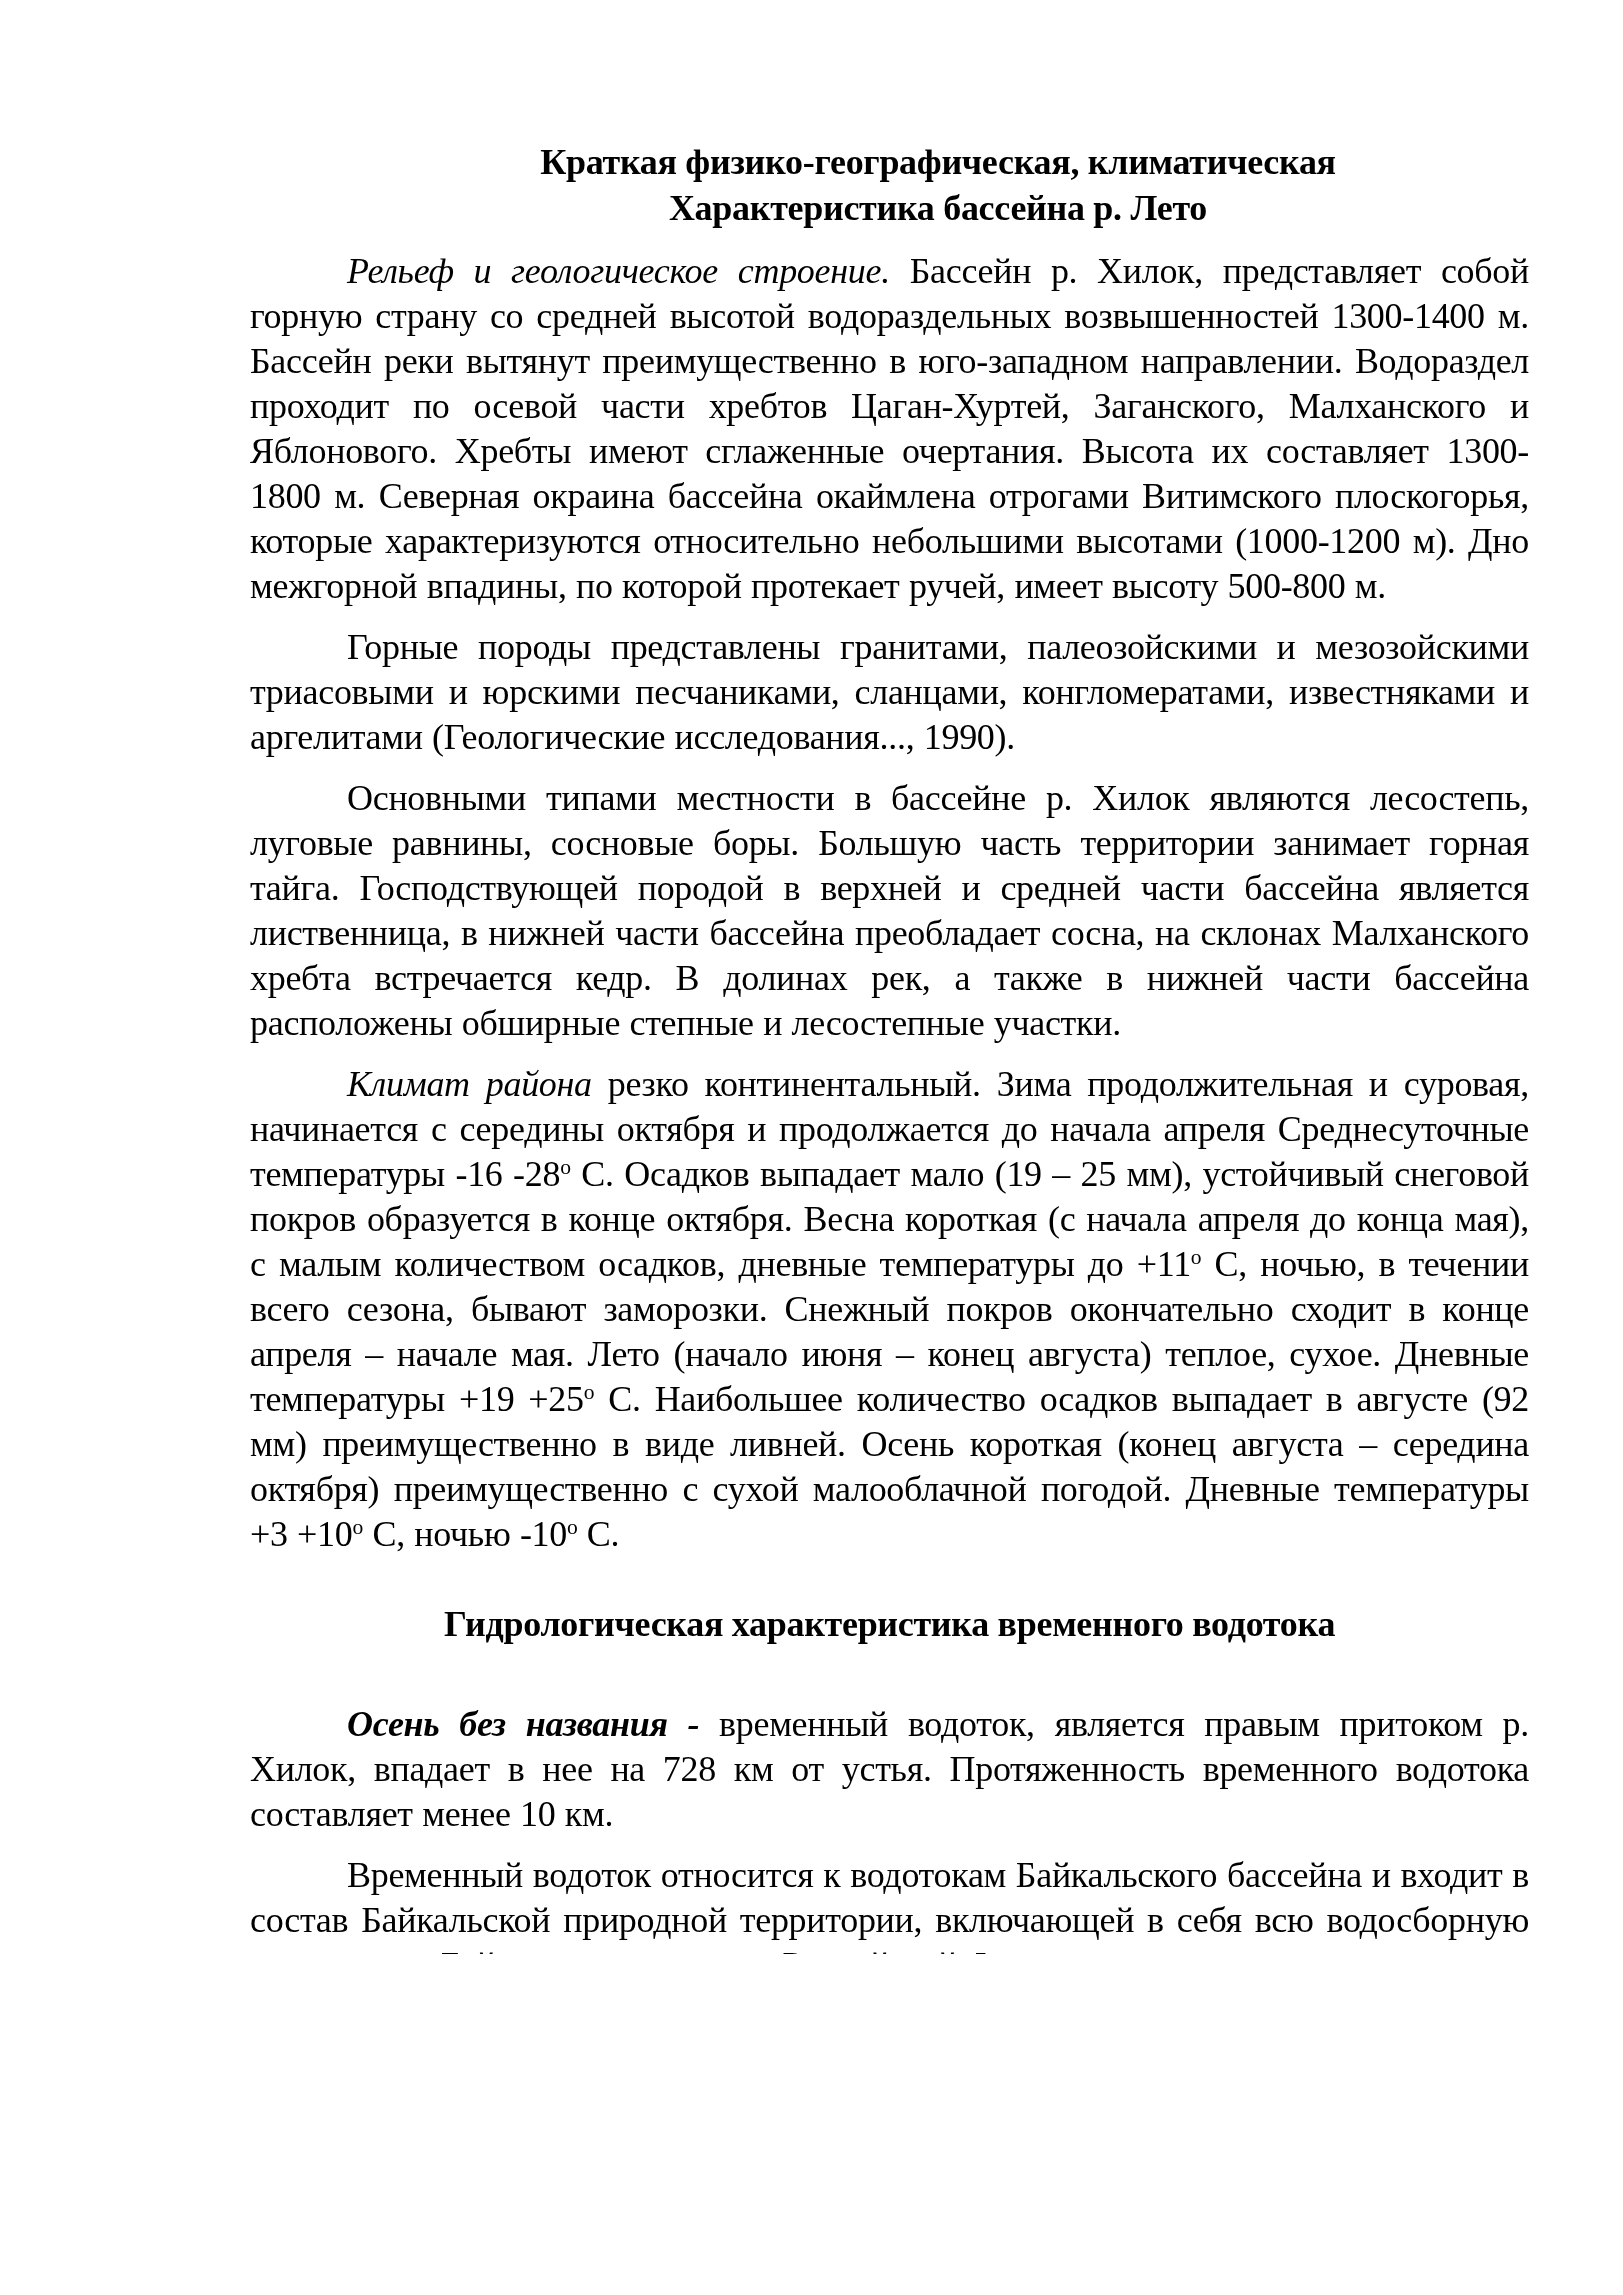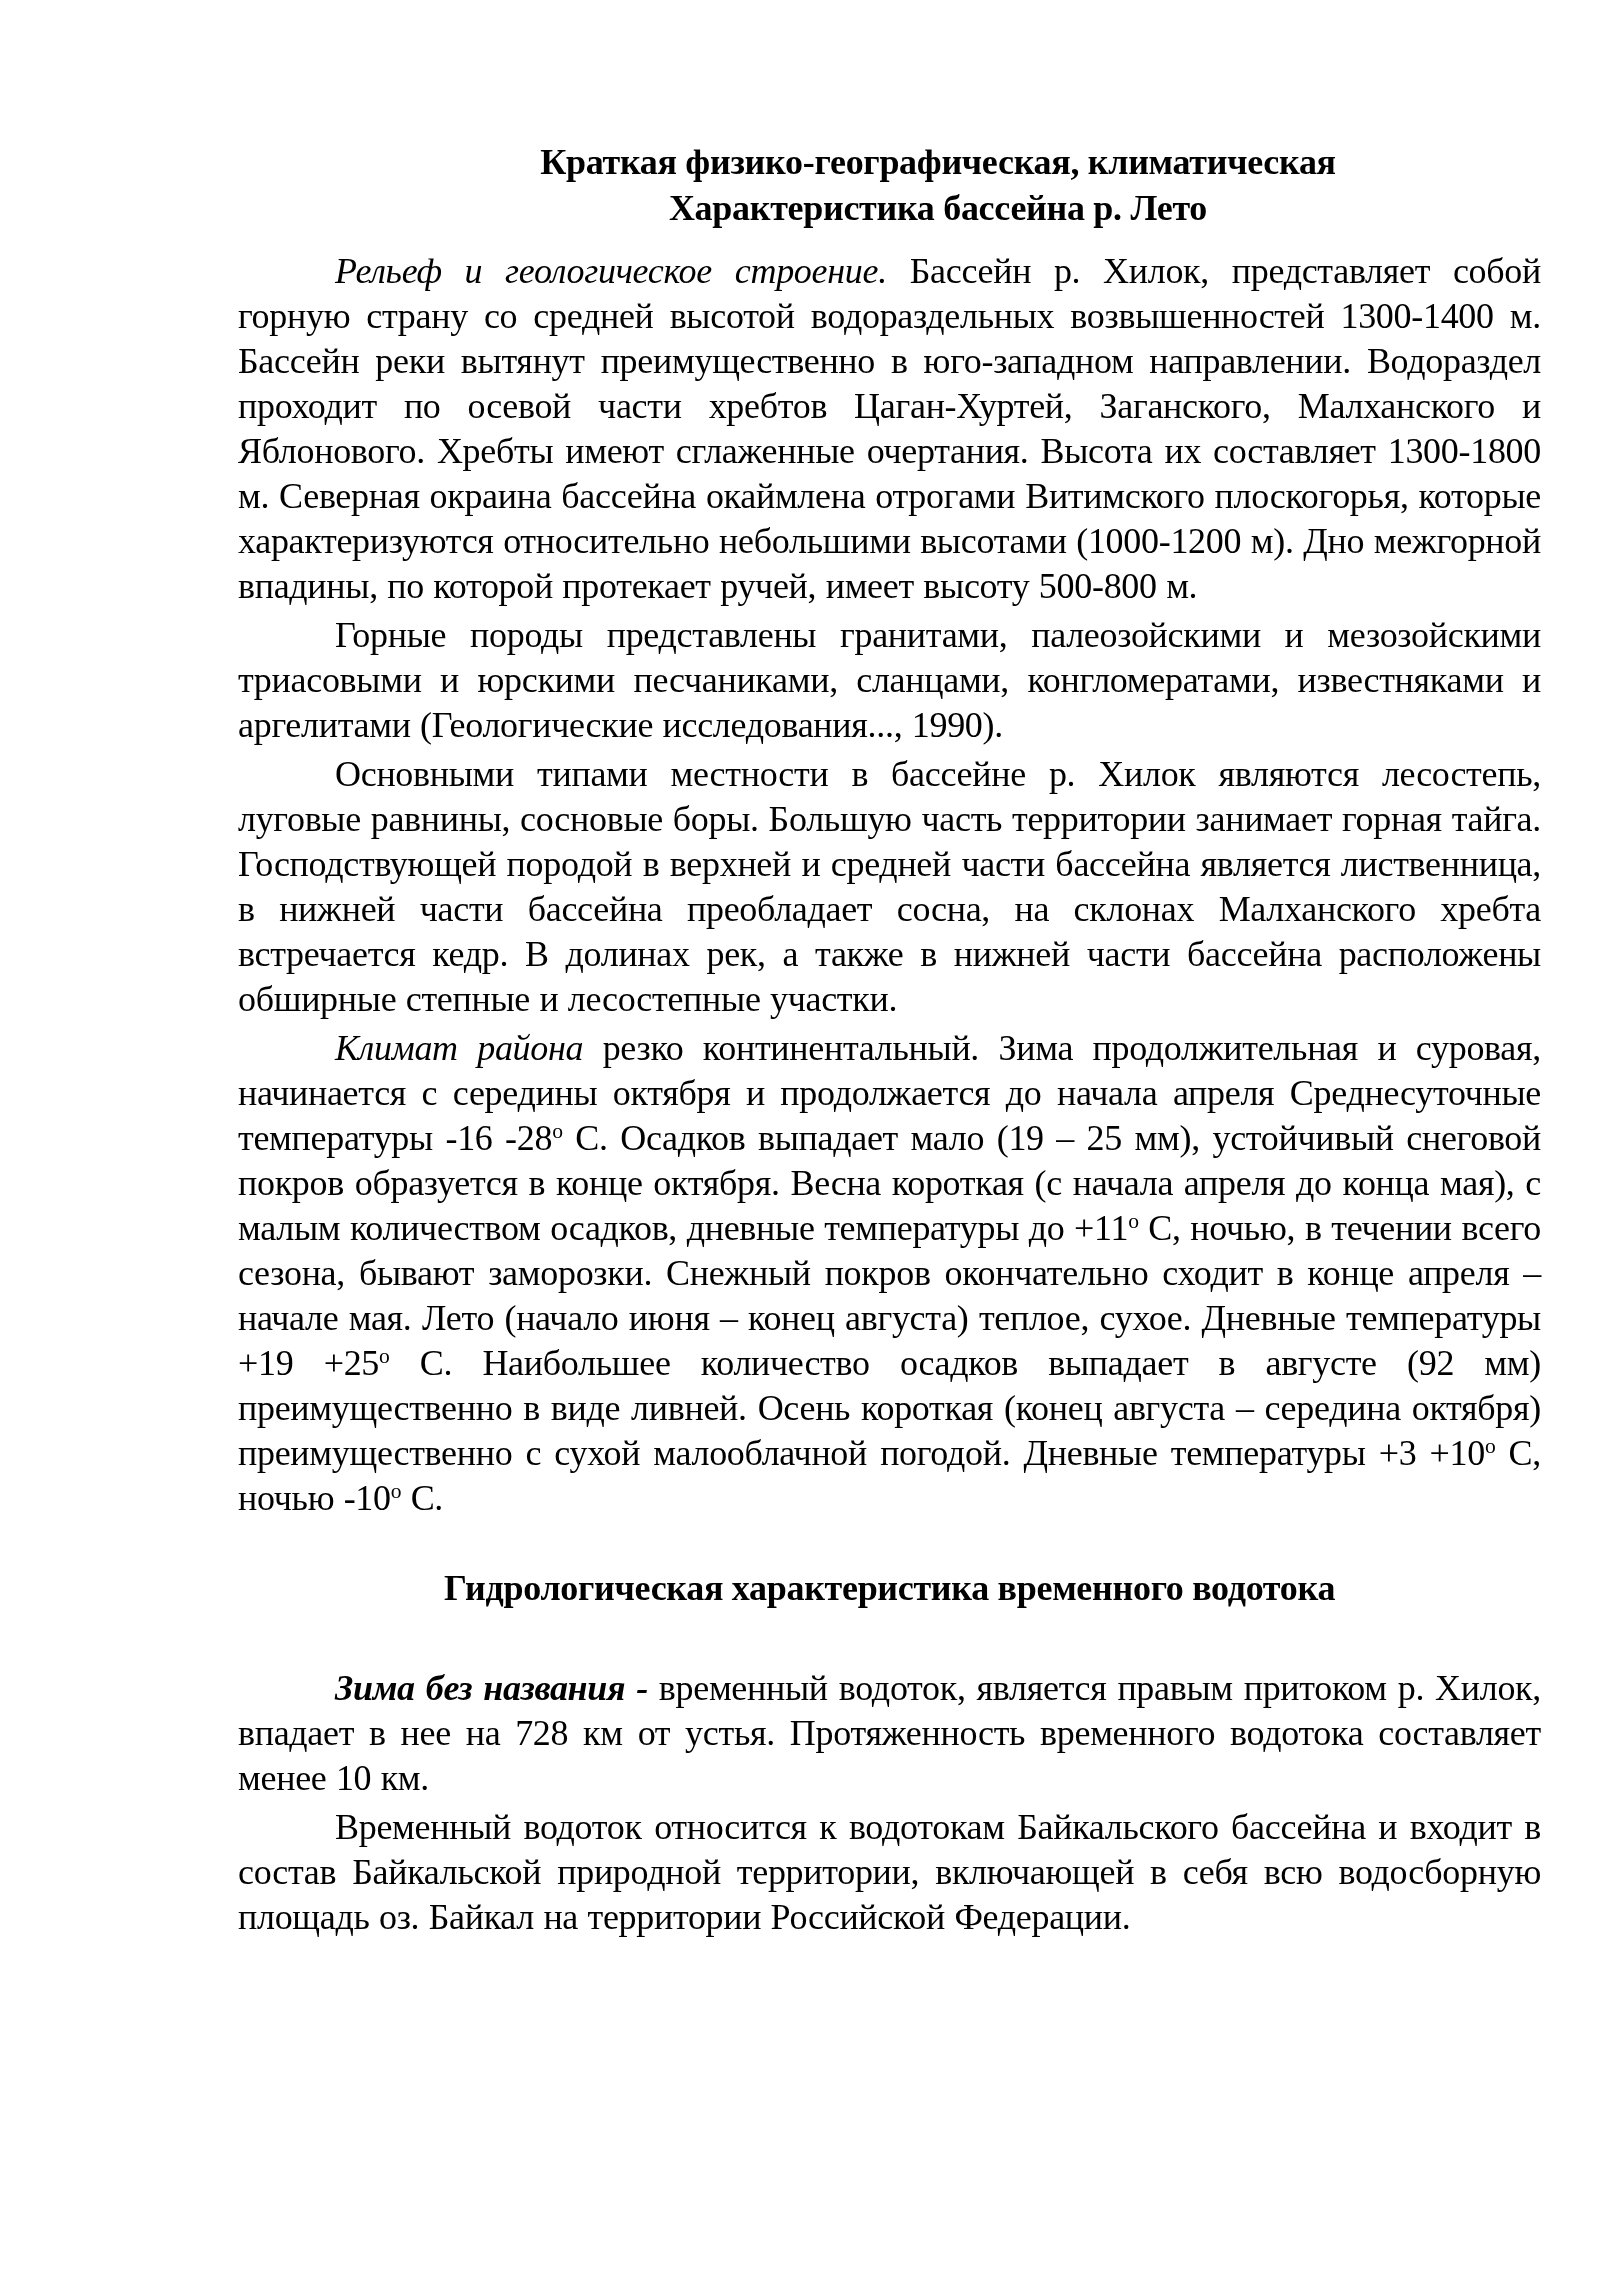--- a/index.html
+++ b/index.html
@@ -22,21 +22,21 @@
     margin: 0;
     padding-left: 97px;
     font-size: 36px;
     line-height: 46px;
     font-weight: bold;
     text-align: center;
     letter-spacing: -0.3px;
   }
   h1.doc-title .tline { display: block; }
   p.body {
-    margin: 4px;
+    margin: 16px;
     font-size: 36px;
     line-height: 45px;
     text-align: justify;
     letter-spacing: -0.3px;
     word-spacing: 0.7px;
   }
   p.indent { text-indent: 97px; }
   p.after-title { margin-top: 18.3px; }
   h2.section-heading {
     margin: 45px 0 55px 0;
@@ -68,19 +68,19 @@
 
   <p class="body indent"><span>Горные породы представлены гранитами, палеозойскими и мезозойскими триасовыми и юрскими песчаниками, сланцами, конгломератами, известняками и аргелитами (Геологические исследования..., 1990).</span></p>
 
   <p class="body indent"><span>Основными типами местности в бассейне р. Хилок являются  лесостепь, луговые равнины, сосновые боры. Большую часть территории занимает горная тайга. Господствующей породой в верхней и средней части бассейна является лиственница,  в нижней части бассейна преобладает сосна, на склонах Малханского хребта встречается кедр. В долинах рек, а также в нижней части бассейна расположены обширные степные и лесостепные участки.</span></p>
 
   <p class="body indent"><span style="font-style: italic;">Климат района</span><span> резко континентальный. Зима продолжительная и суровая, начинается с середины октября и продолжается до начала апреля Среднесуточные температуры -16 -28</span><sup>о</sup><span> С. Осадков выпадает мало (19 – 25 мм), устойчивый снеговой покров образуется в конце октября. Весна короткая (с начала апреля до  конца мая), с малым количеством осадков, дневные температуры до +11</span><sup>о</sup><span> С, ночью, в течении всего сезона, бывают заморозки. Снежный покров окончательно сходит в конце апреля – начале мая. Лето (начало июня – конец августа) теплое, сухое. Дневные температуры +19 +25</span><sup>о</sup><span> С. Наибольшее количество осадков выпадает в августе (92 мм) преимущественно в виде ливней. Осень короткая (конец августа – середина октября) преимущественно с сухой малооблачной погодой. Дневные температуры +3 +10</span><sup>о</sup><span> С, ночью -10</span><sup>о</sup><span> С.</span></p>
 
 
   <h2 class="section-heading">Гидрологическая характеристика временного водотока</h2>
 
-  <p class="body indent"><span style="font-style: italic; font-weight: bold;">Зима без названия -</span><span> временный водоток,  является правым притоком р. Хилок, впадает в нее на 728 км от устья. Протяженность временного водотока составляет менее 10 км.</span></p>
+  <p class="body indent"><span style="font-style: italic; font-weight: bold;">Осень без названия -</span><span> временный водоток,  является правым притоком р. Хилок, впадает в нее на 728 км от устья. Протяженность временного водотока составляет менее 10 км.</span></p>
 
   <p class="body indent"><span>Временный водоток относится к водотокам Байкальского бассейна и входит в состав Байкальской природной территории, включающей в себя всю водосборную площадь оз. Байкал на территории Российской Федерации.</span></p>
 
 
 </div>
 
 
 </body></html>

